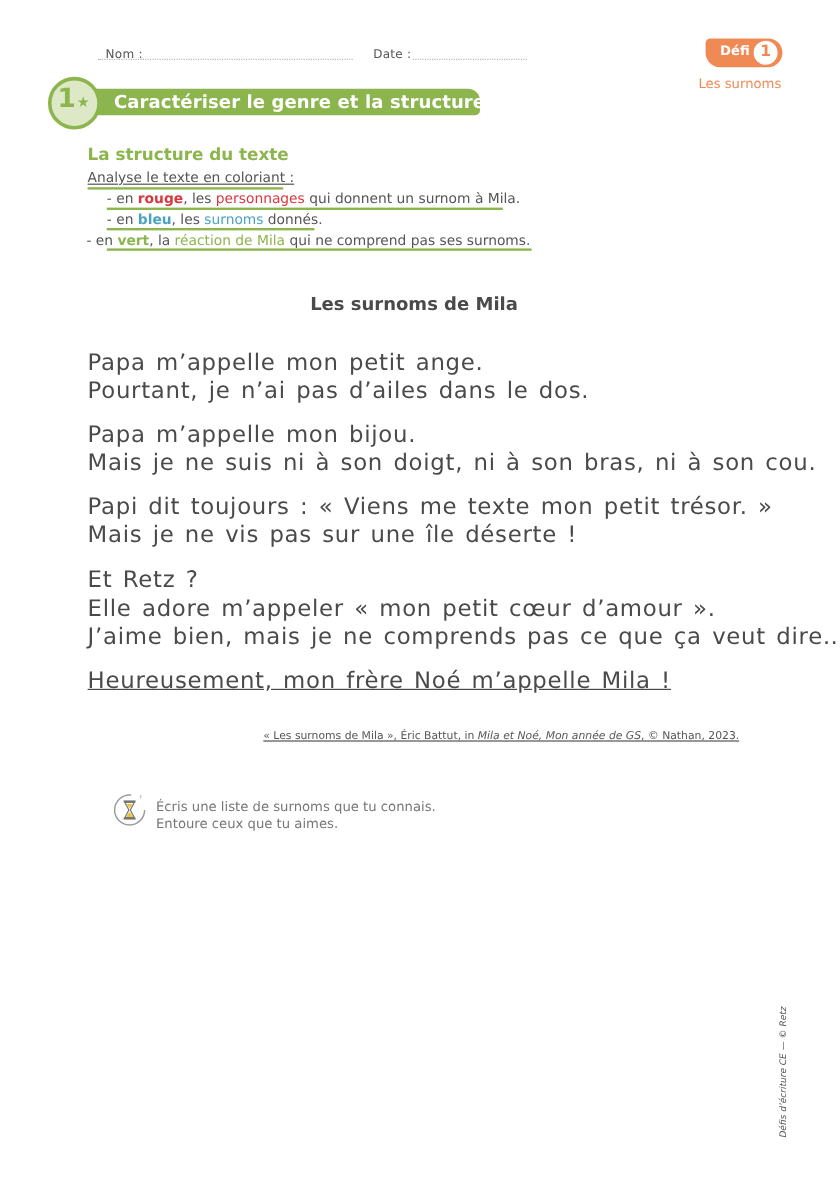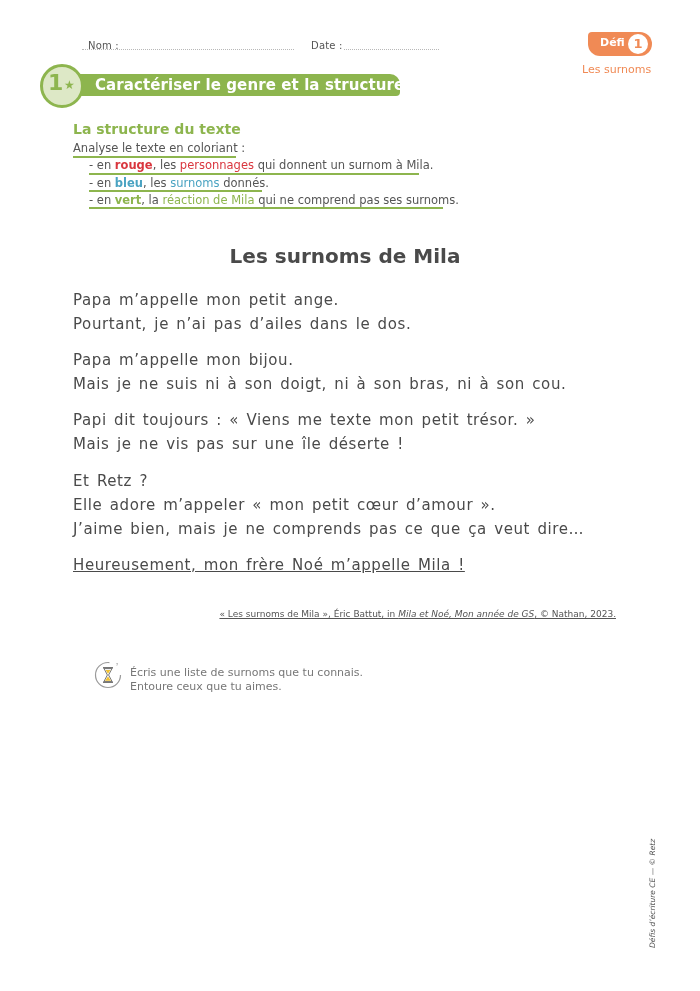--- a/index.html
+++ b/index.html
@@ -31,24 +31,24 @@
     
     .sub-title { left:73px; top:121px; font-size:14px; font-weight:bold; color:#8db54e; }
     .instr { font-size:11.5px; color:#555; white-space:nowrap; }
     .uline { height:2px; background:#8db54e; }
     .red { color:#d9363e; }
     .blue { color:#4aa3c2; }
     .green { color:#8db54e; }
     b.red, b.blue, b.green { font-weight:bold; }
 
     
-    .text-title { left:0; width:690px; top:244px; text-align:center; font-size:20px; font-weight:bold; color:#4a4a4a; }
+    .text-title { left:0; width:690px; top:244px; text-align:center; font-size:15px; font-weight:bold; color:#4a4a4a; }
 
     
-    .poem-line { left:73px; font-family:"DejaVu Sans", sans-serif; font-size:15px; color:#4a4a4a;
+    .poem-line { left:73px; font-family:"DejaVu Sans", sans-serif; font-size:19px; color:#4a4a4a;
                  letter-spacing:0.6px; word-spacing:2px; white-space:nowrap; }
 
     .source { right:84px; top:609px; font-size:9px; color:#555; white-space:nowrap;text-decoration:underline; }
     .source i { font-style:italic; }
 
     
     .hourglass { left:94px; top:661px; width:28px; height:28px; }
     .extra { left:130px; font-size:11px; color:#777; white-space:nowrap; }
 
     .vertical-credit { left:648px; top:948px; transform-origin:left top; transform:rotate(-90deg);
@@ -67,34 +67,34 @@
 <span class="abs defi-num">1</span>
 <span class="abs defi-sub">Les surnoms</span>
 
 <div class="abs banner"></div>
 <div class="abs badge-circle"></div>
 <span class="abs badge-num">1</span>
 <span class="abs badge-star">★</span>
 <span class="abs banner-title">Caractériser le genre et la structure</span>
 
 <span class="abs sub-title">La structure du texte</span>
-<span class="abs instr" style="left:73px;top:141px;">Analyse le texte en coloriant :</span>
+<span class="abs instr" style="left:73px;top:141px;text-decoration:underline;">Analyse le texte en coloriant :</span>
 <div class="abs uline" style="left:73px;top:156px;width:163px;"></div>
 
 <div class="abs instr" style="left:89px;top:158px;">
   <span>- en </span><b class="red">rouge</b><span>, les </span><span class="red">personnages</span><span> qui donnent un surnom à Mila.</span>
 </div>
 <div class="abs uline" style="left:89px;top:173px;width:330px;"></div>
 
 <div class="abs instr" style="left:89px;top:176px;">
   <span>- en </span><b class="blue">bleu</b><span>, les </span><span class="blue">surnoms</span><span> donnés.</span>
 </div>
 <div class="abs uline" style="left:89px;top:190px;width:173px;"></div>
 
-<div class="abs instr" style="left:89px;top:193px;text-align:center;">
+<div class="abs instr" style="left:72px;top:193px;text-align:center;">
   <span>- en </span><b class="green">vert</b><span>, la </span><span class="green">réaction de Mila</span><span> qui ne comprend pas ses surnoms.</span>
 </div>
 <div class="abs uline" style="left:89px;top:207px;width:354px;"></div>
 
 <div class="abs text-title">Les surnoms de Mila</div>
 
 <span class="abs poem-line" style="top:291px;">Papa m’appelle mon petit ange.</span>
 <span class="abs poem-line" style="top:315px;">Pourtant, je n’ai pas d’ailes dans le dos.</span>
 <span class="abs poem-line" style="top:351px;">Papa m’appelle mon bijou.</span>
 <span class="abs poem-line" style="top:375px;">Mais je ne suis ni à son doigt, ni à son bras, ni à son cou.</span>

